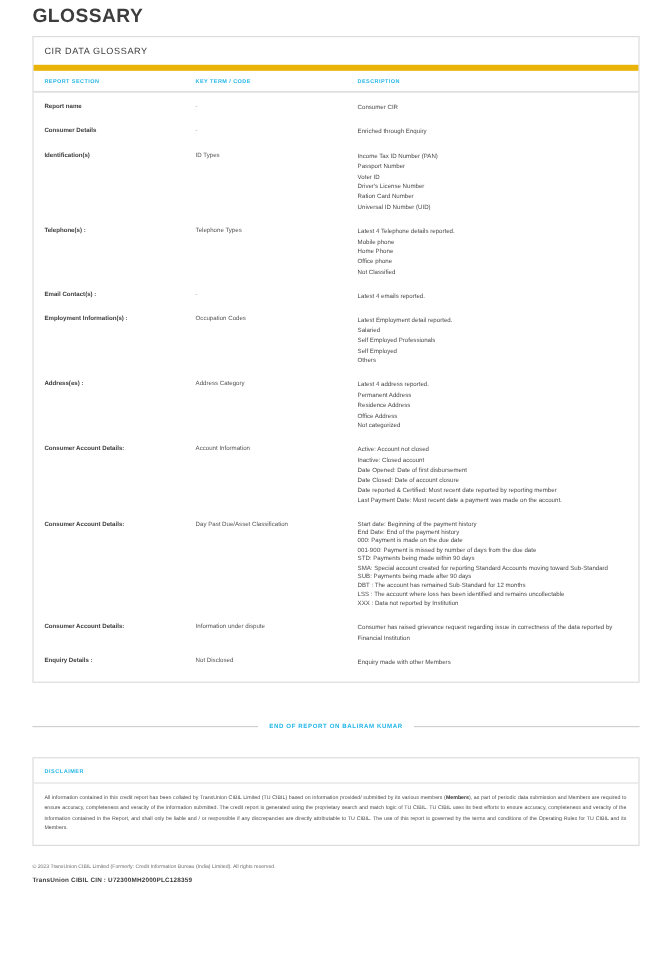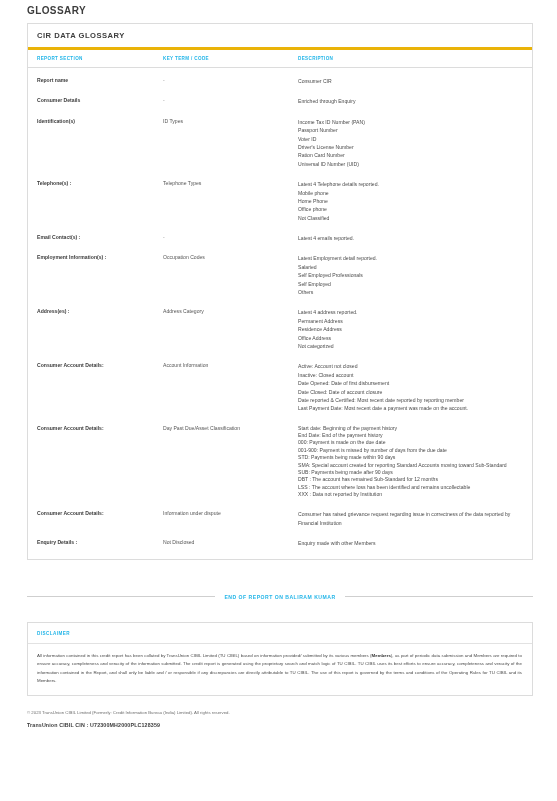--- a/index.html
+++ b/index.html
@@ -16,40 +16,40 @@
   .page {
     width: 557px;
     height: 801px;
     position: relative;
     overflow: hidden;
     padding: 0;
   }
 
   
   .page-title {
-    font-size: 10px;
+    font-size: 16px;
     font-weight: bold;
     letter-spacing: 0.4px;
     color: #3d3d3d;
     margin: 5px 0 0 27px;
   }
 
   
   .glossary-card {
     margin: 7px 24px 0 27px;
     border: 1px solid #dcdcdc;
     background: #fff;
   }
   .card-title {
     font-size: 7.6px;
-    font-weight: bold;
+    font-weight: normal;
     letter-spacing: 0.5px;
     color: #3d3d3d;
     padding: 7px 9px 7px 9px;
-    border-bottom: 3px solid #eab308;
+    border-bottom: 5px solid #eab308;
   }
 
   table.glossary {
     width: 100%;
     border-collapse: collapse;
     table-layout: fixed;
   }
   table.glossary thead th {
     font-size: 4.6px;
     font-weight: bold;

